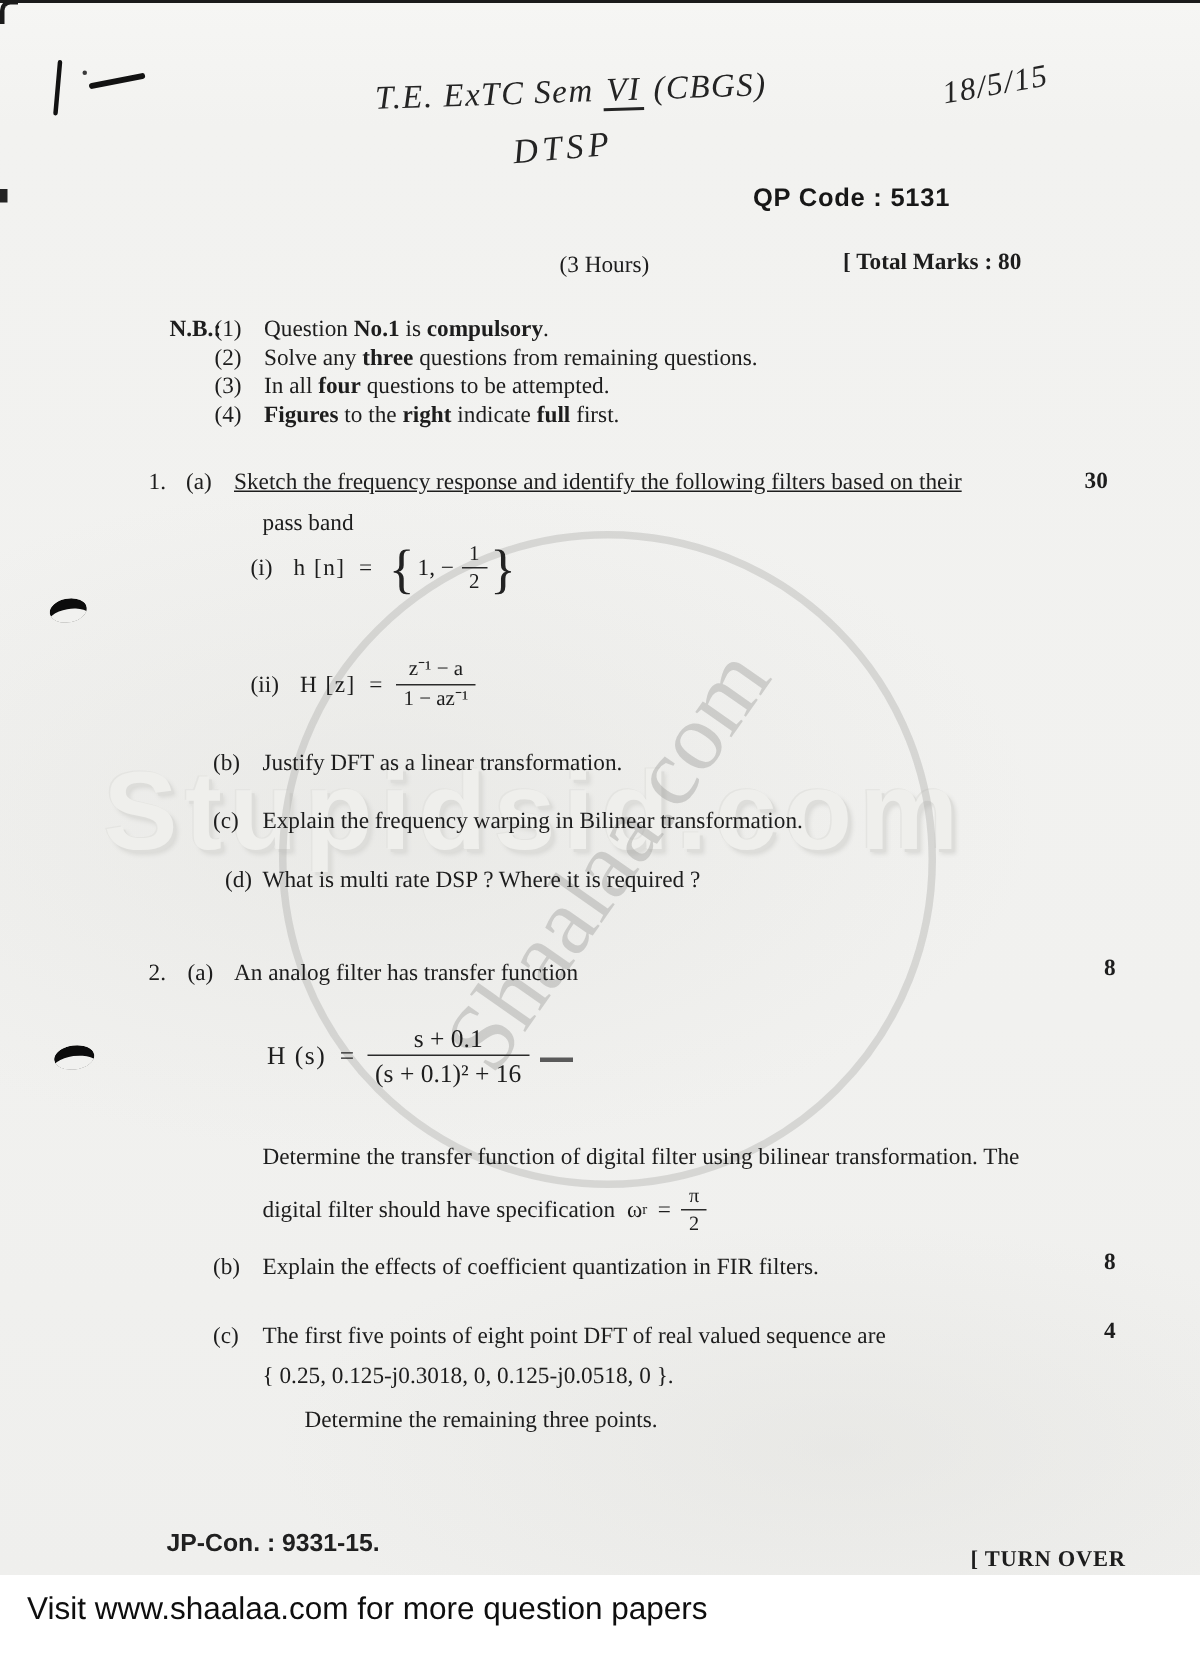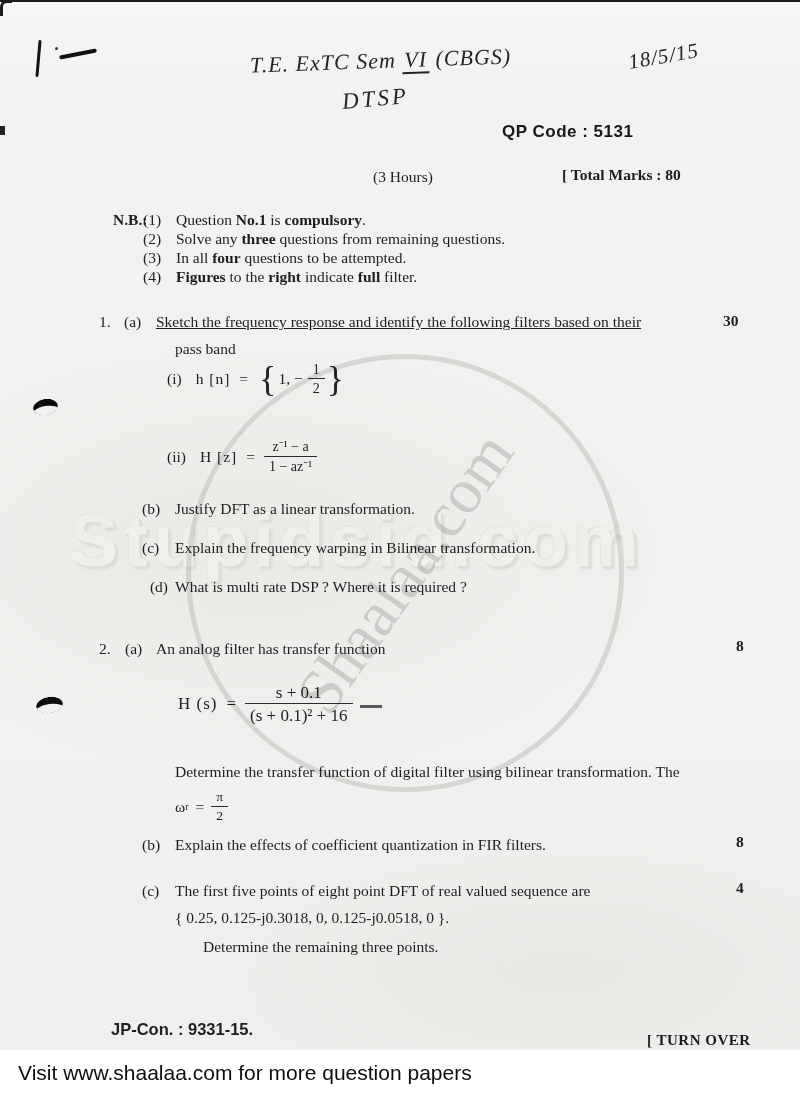--- a/index.html
+++ b/index.html
@@ -114,21 +114,21 @@
       <div class="abs row" style="left:143px;top:211px;">
         <span class="lbl">(1)</span><span><span>Question </span><span style="font-weight: bold;">No.1</span><span> is </span><span style="font-weight: bold;">compulsory</span><span>.</span></span>
       </div>
       <div class="abs row" style="left:143px;top:230px;">
         <span class="lbl">(2)</span><span><span>Solve any </span><span style="font-weight: bold;">three</span><span> questions from remaining questions.</span></span>
       </div>
       <div class="abs row" style="left:143px;top:249px;">
         <span class="lbl">(3)</span><span><span>In all </span><span style="font-weight: bold;">four</span><span> questions to be attempted.</span></span>
       </div>
       <div class="abs row" style="left:143px;top:268px;">
-        <span class="lbl">(4)</span><span><span style="font-weight: bold;">Figures</span><span> to the </span><span style="font-weight: bold;">right</span><span> indicate </span><span style="font-weight: bold;">full</span><span> filter.</span></span>
+        <span class="lbl">(4)</span><span><span style="font-weight: bold;">Figures</span><span> to the </span><span style="font-weight: bold;">right</span><span> indicate </span><span style="font-weight: bold;">full</span><span> first.</span></span>
       </div>
 
       <div class="abs body-txt" style="left:99px;top:313px;">1.</div>
       <div class="abs body-txt" style="left:124px;top:313px;">(a)</div>
       <div class="abs body-txt" style="left:156px;top:313px;text-decoration:underline;">Sketch the frequency response and identify the following filters based on their</div>
       <div class="abs marks" style="left:723px;top:312px;">30</div>
       <div class="abs body-txt" style="left:175px;top:340px;">pass band</div>
 
       <div class="abs eqrow" style="left:167px;top:360px;">
         <span class="eq-label">(i)</span>
@@ -173,20 +173,21 @@
         <span class="eq-eq">=</span>
         <span class="frac fs17">
             <span class="num">s + 0.1</span>
             <span class="den">(s + 0.1)² + 16</span>
           </span>
       </div>
       <div class="abs artifact-dash"></div>
 
       <div class="abs body-txt" style="left:175px;top:763px;">Determine the transfer function of digital filter using bilinear transformation. The</div>
       <div class="abs eqrow" style="left:175px;top:789px;">
+        <span style="margin-right:8px;">digital filter should  have specification</span>
         <span>ω</span>
           <span class="subr">r</span>
         <span style="margin:0 7px;">=</span>
         <span class="frac fs13">
             <span class="num">π</span>
             <span class="den">2</span>
           </span>
       </div>
 
       <div class="abs row" style="left:142px;top:836px;">

